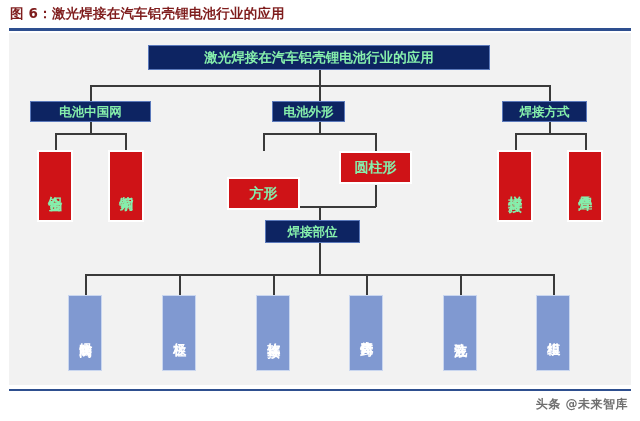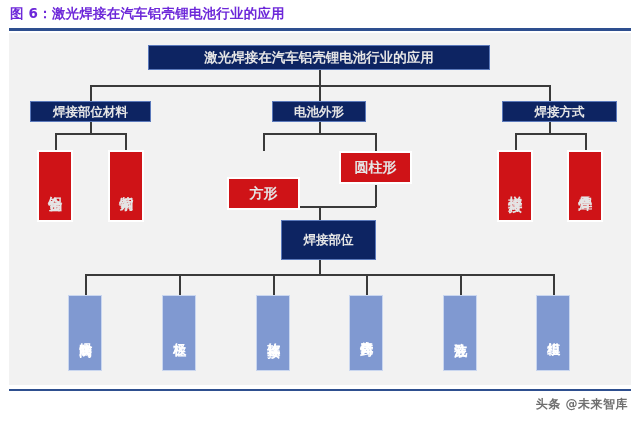--- a/index.html
+++ b/index.html
@@ -12,21 +12,21 @@
   }
   .page{position:relative;width:640px;height:421px;background:#fff;}
 
   
   .header{
     position:absolute;left:0;top:0;width:640px;height:31px;
     box-sizing:border-box;
   }
   .header-title{
     position:absolute;left:10px;top:5px;
-    font-size:13.5px;font-weight:bold;color:#6d28d9;
+    font-size:13.5px;font-weight:bold;color:#7f1d1d;
     letter-spacing:.2px;white-space:nowrap;
   }
   .header-rule{
     position:absolute;left:9px;top:28px;width:622px;height:2.5px;
     background:#2e4f8f;
   }
 
   
   .canvas{
     position:absolute;left:9px;top:33px;width:622px;height:352px;
@@ -45,21 +45,21 @@
   .watermark{
     position:absolute;right:12px;top:396px;
     font-size:12px;color:#6f6f6f;white-space:nowrap;
     letter-spacing:.5px;
     font-weight:bold;
   }
 
   
   .node{position:absolute;box-sizing:border-box;display:flex;
         align-items:center;justify-content:center;text-align:center;
-        color:#e5e5e5;font-weight:bold;line-height:1.12;}
+        color:#86efac;font-weight:bold;line-height:1.12;}
   .navy{background:#0d2462;border:1px solid #5b79bb;}
   .red{background:#cf1317;border:2px solid #ffffff;}
   .lblue{background:#8099d1;border:1px solid #c9d6ef;color:#ffffff;}
 
   .vtext{writing-mode:vertical-rl;text-orientation:upright;
          letter-spacing:1px;}
 
   
   .ln{position:absolute;background:#3a3a3a;}
   .vl{width:1.6px;}
@@ -107,25 +107,25 @@
     <div class="ln hl" style="left:76px;top:241px;width:469px;"></div>
     <div class="ln vl" style="left:76px;top:241px;height:22px;"></div>
     <div class="ln vl" style="left:170px;top:241px;height:22px;"></div>
     <div class="ln vl" style="left:264px;top:241px;height:22px;"></div>
     <div class="ln vl" style="left:357px;top:241px;height:22px;"></div>
     <div class="ln vl" style="left:451px;top:241px;height:22px;"></div>
     <div class="ln vl" style="left:544px;top:241px;height:22px;"></div>
 
     <div class="node navy" style="left:139px;top:12px;width:342px;height:25px;font-size:13.5px;">激光焊接在汽车铝壳锂电池行业的应用</div>
 
-    <div class="node navy" style="left:21px;top:68px;width:121px;height:21px;font-size:12.5px;">焊接部位材料</div>
+    <div class="node navy" style="left:21px;top:68px;width:121px;height:21px;font-size:12.5px;">电池中国网</div>
 
-    <div class="node navy" style="left:263px;top:68px;width:94px;height:21px;font-size:12.5px;">电池外形</div>
+    <div class="node navy" style="left:263px;top:68px;width:73px;height:21px;font-size:12.5px;">电池外形</div>
 
-    <div class="node navy" style="left:493px;top:68px;width:115px;height:21px;font-size:12.5px;">焊接方式</div>
+    <div class="node navy" style="left:493px;top:68px;width:85px;height:21px;font-size:12.5px;">焊接方式</div>
 
     <div class="node red" style="left:28px;top:117px;width:36px;height:72px;font-size:14px;">
       <span class="vtext">铝合金</span>
     </div>
 
     <div class="node red" style="left:99px;top:117px;width:36px;height:72px;font-size:14px;">
       <span class="vtext">紫铜</span>
     </div>
 
     <div class="node red" style="left:218px;top:118px;width:73px;height:33px;font-size:14px;margin-top:26px;">方形</div>
@@ -133,21 +133,21 @@
     <div class="node red" style="left:330px;top:118px;width:73px;height:33px;font-size:14px;">圆柱形</div>
 
     <div class="node red" style="left:488px;top:117px;width:36px;height:72px;font-size:14px;">
       <span class="vtext">拼接焊</span>
     </div>
 
     <div class="node red" style="left:558px;top:117px;width:36px;height:72px;font-size:14px;">
       <span class="vtext">叠焊</span>
     </div>
 
-    <div class="node navy" style="left:272px;top:187px;width:95px;height:40px;font-size:12.5px;">焊接部位</div>
+    <div class="node navy" style="left:256px;top:187px;width:95px;height:23px;font-size:12.5px;">焊接部位</div>
 
     <div class="node lblue" style="left:59px;top:262px;width:34px;height:76px;font-size:13px;">
       <span class="vtext">防爆阀</span>
     </div>
 
     <div class="node lblue" style="left:153px;top:262px;width:34px;height:76px;font-size:13px;">
       <span class="vtext">极柱</span>
     </div>
 
     <div class="node lblue" style="left:247px;top:262px;width:34px;height:76px;font-size:13px;">

